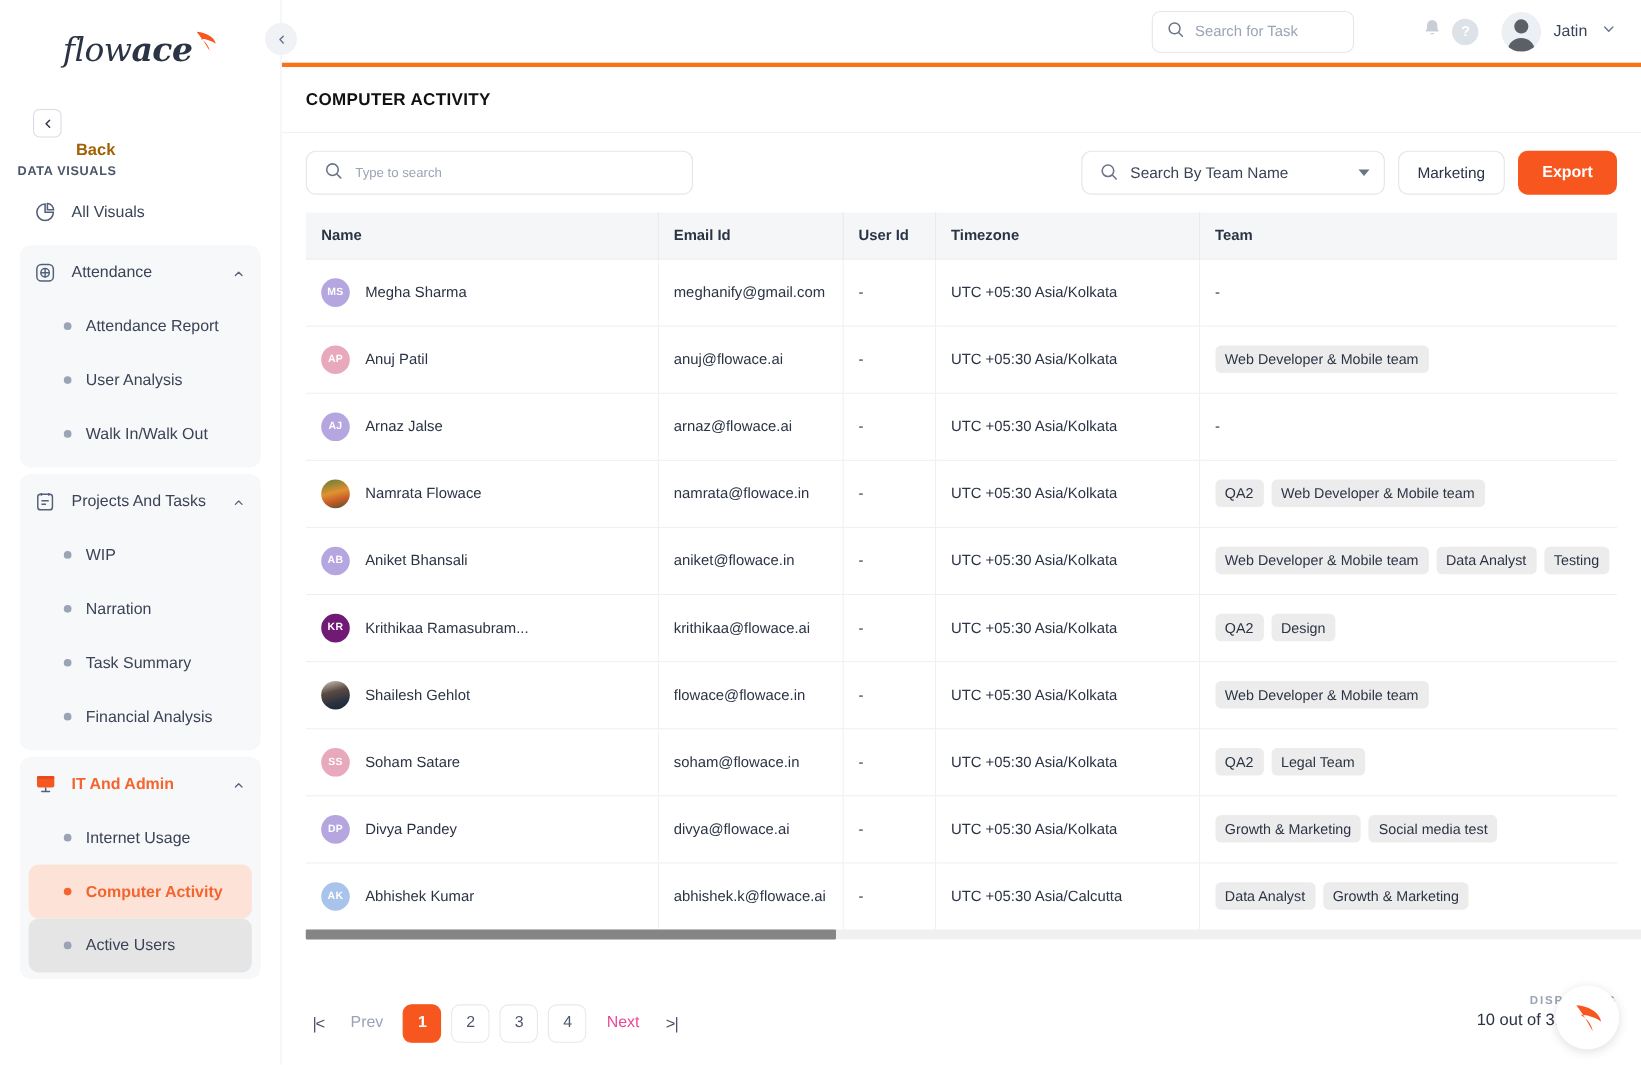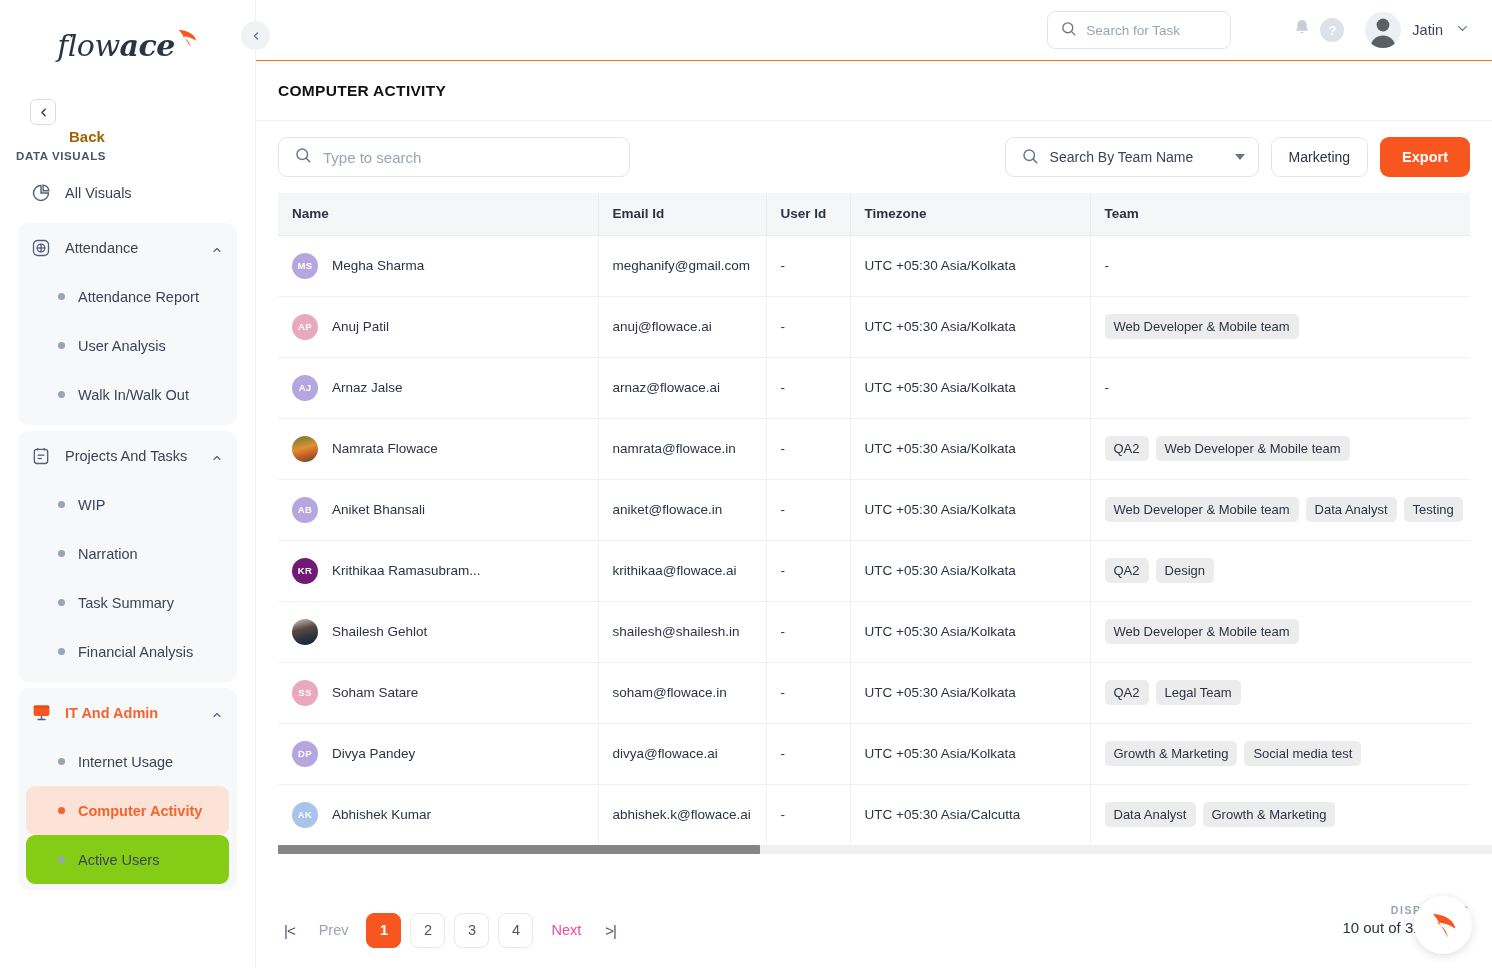--- a/index.html
+++ b/index.html
@@ -56,34 +56,34 @@
 
   .sub-item {
     display: flex; align-items: center; gap: 13px;
     height: 49px; padding-left: 32px; margin: 0 8px; border-radius: 9px;
     font-size: 14.5px; color: #3b4456; cursor: pointer;
   }
   .sub-item .dot { width: 7px; height: 7px; border-radius: 50%; background: #9aa4b5; flex: 0 0 7px; }
   .sub-item.selected { background: #fde3d7; color: #f4642e; font-weight: 700; }
   .sub-item.selected .dot { background: #f4642e; }
   .sub-item.focused { border: 2px solid #111111; background:#ffffff; height: 49px; }
-  .sub-item.hovered { background: #84cc16; }
+  .sub-item.hovered { background: #e5e5e5; }
 
   .collapse-btn {
     position: absolute; left: 241px; top: 21px; z-index: 40;
     width: 29px; height: 29px; border-radius: 50%;
     background: #f0f2f5; display: flex; align-items: center; justify-content: center;
     color: #64748b; cursor: pointer;
   }
 
   
   .main { flex: 1; height: 968px; display: flex; flex-direction: column; background: #ffffff; min-width:0;}
 
   .topbar {
-    height: 61px; flex: 0 0 61px; border-bottom: 1px solid #f97316;
+    height: 61px; flex: 0 0 61px; border-bottom: 4px solid #f97316;
     display: flex; align-items: center; justify-content: flex-end; padding-right: 22px; gap: 0;
     background:#fff;
   }
   .task-search {
     width: 184px; height: 38px; border: 1px solid #e2e6ec; border-radius: 8px;
     display: flex; align-items: center; gap: 9px; padding: 0 12px;
     margin-right: 56px;
   }
   .task-search input {
     border: none; outline: none; font-size: 13.5px; color: #2b3445;
@@ -112,27 +112,27 @@
 
   .toolbar {
     height: 72px; flex: 0 0 72px; display: flex; align-items: center;
     padding: 0 22px; gap: 12px;
   }
   .table-search {
     width: 352px; height: 40px; border: 1px solid #e2e6ec; border-radius: 9px;
     display: flex; align-items: center; gap: 11px; padding: 0 15px;
   }
   .table-search input {
-    border: none; outline: none; font-size: 15px; color: #3b82f6; width: 100%;
+    border: none; outline: none; font-size: 12px; color: #3b82f6; width: 100%;
     font-family: "Liberation Sans", sans-serif; background: transparent;
   }
   .table-search input::placeholder { color: #9aa4b5; }
   .spacer { flex: 1; }
   .team-select {
-    width: 254px; height: 40px; border: 1px solid #e2e6ec; border-radius: 9px;
+    width: 276px; height: 40px; border: 1px solid #e2e6ec; border-radius: 9px;
     display: flex; align-items: center; gap: 11px; padding: 0 13px 0 15px;
     font-size: 14px; color: #3b4456; cursor: pointer;
   }
   .team-select .lbl { flex: 1; }
   .caret { width: 0; height: 0; border-left: 5px solid transparent; border-right: 5px solid transparent; border-top: 6px solid #6b7485; }
   .btn-outline {
     height: 40px; padding: 0 17px; border: 1px solid #e2e6ec; border-radius: 9px;
     background: #fff; font-size: 14px; color: #2b3445; cursor: pointer;
     display: flex; align-items: center; font-family: "Liberation Sans", sans-serif;
   }
@@ -504,21 +504,21 @@
               <td class="col-tz">UTC +05:30 Asia/Kolkata</td>
               <td class="col-team"><span class="tag">QA2</span><span class="tag">Design</span></td>
             </tr>
             <tr>
               <td class="col-name">
                 <div class="name-cell">
                   <div class="av photo p2"></div>
                   <span>Shailesh Gehlot</span>
                 </div>
               </td>
-              <td class="col-email">shailesh@shailesh.in</td>
+              <td class="col-email">flowace@flowace.in</td>
               <td class="col-user">-</td>
               <td class="col-tz">UTC +05:30 Asia/Kolkata</td>
               <td class="col-team"><span class="tag">Web Developer &amp; Mobile team</span></td>
             </tr>
             <tr>
               <td class="col-name">
                 <div class="name-cell">
                   <div class="av" style="background: rgb(232, 169, 189);">SS</div>
                   <span>Soham Satare</span>
                 </div>

